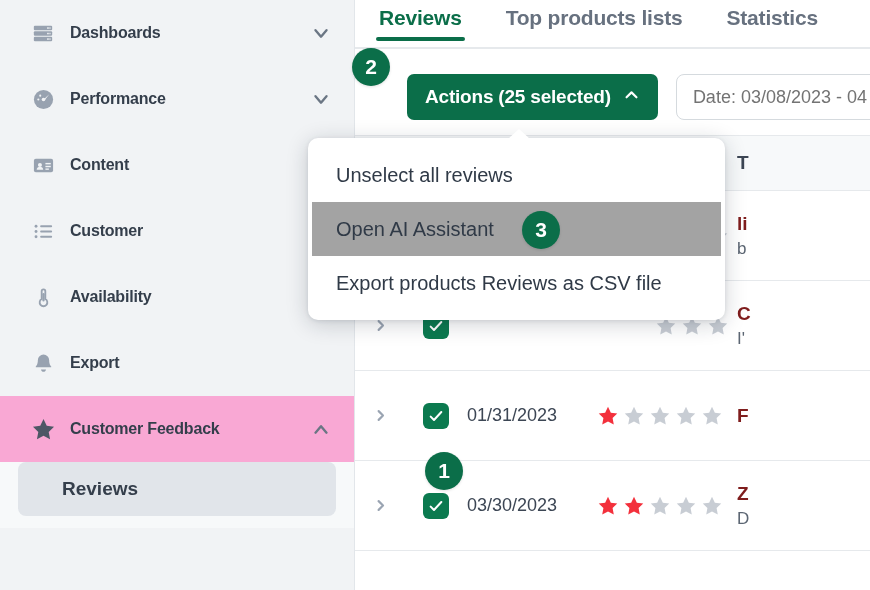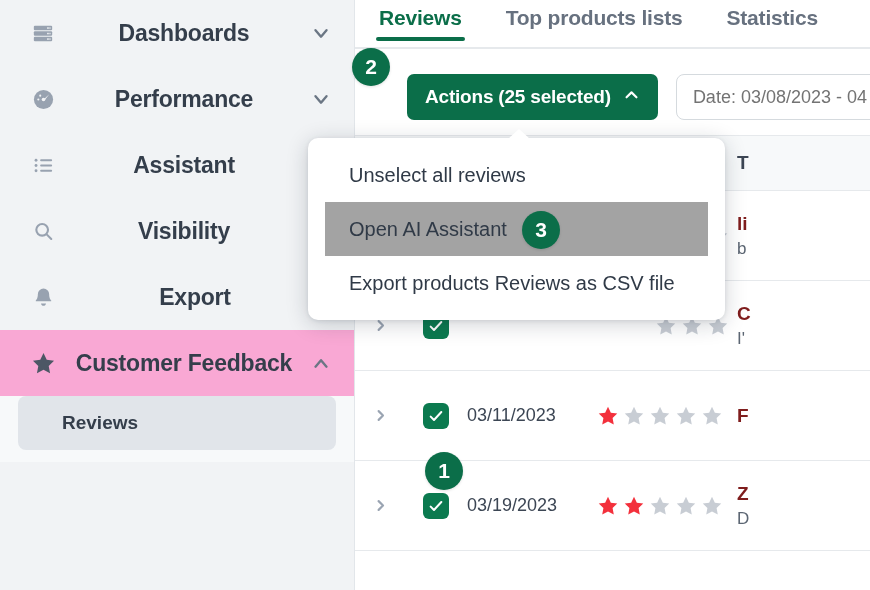--- a/index.html
+++ b/index.html
@@ -42,27 +42,27 @@
     width: 30px;
     flex: 0 0 30px;
     display: flex;
     align-items: center;
     justify-content: center;
     color: #98a2b0;
   }
   .nav-icon svg { display: block; }
 
   .nav-label {
+    margin-left: 12px;
     flex: 1 1 auto;
-    font-size: 23px;
+    font-size: 16px;
     font-weight: bold;
     color: #343e4b;
     letter-spacing: -0.2px;
     white-space: nowrap;
-    text-align: center;
   }
 
   .nav-chev {
     flex: 0 0 auto;
     color: #6b7684;
     display: flex;
     align-items: center;
   }
 
   .nav-item.section-open {
@@ -231,21 +231,21 @@
   .rv-sub   { font-size: 17px; color: #5c6673; white-space: nowrap; margin-top: 4px; }
 
   
   #dropdown {
     position: absolute;
     left: 308px; top: 138px;
     width: 417px;
     background: #ffffff;
     border-radius: 10px;
     box-shadow: 0 4px 22px rgba(20,30,45,0.20), 0 1px 4px rgba(20,30,45,0.10);
-    padding: 10px 17px;
+    padding: 10px 4px;
     z-index: 40;
   }
   #dropdown::before {
     content: "";
     position: absolute;
     left: 200px; top: -9px;
     width: 0; height: 0;
     border-left: 11px solid transparent;
     border-right: 11px solid transparent;
     border-bottom: 10px solid #ffffff;
@@ -322,55 +322,73 @@
         </svg>
       </span>
       <span class="nav-label">Performance</span>
       <span class="nav-chev">
         <svg width="22" height="22" viewBox="0 0 24 24" fill="none" stroke="currentColor" stroke-width="2.6" stroke-linecap="round" stroke-linejoin="round">
             <polyline points="6,9 12,16 18,9"></polyline>
           </svg>
       </span>
     </div>
 
+    <div class="nav-item">
+      <span class="nav-icon">
+        <svg width="23" height="23" viewBox="0 0 24 24" fill="currentColor">
+          <rect x="2" y="5" width="20" height="14" rx="2"></rect>
+          <circle cx="8.3" cy="11.4" r="2.1" fill="#f1f3f5"></circle>
+          <path d="M4.9 16.4c0-1.9 1.5-3 3.4-3s3.4 1.1 3.4 3z" fill="#f1f3f5"></path>
+          <rect x="14" y="9.3" width="5.6" height="1.5" fill="#f1f3f5"></rect>
+          <rect x="14" y="12.3" width="5.6" height="1.5" fill="#f1f3f5"></rect>
+          <rect x="14" y="15.1" width="3.6" height="1.4" fill="#f1f3f5"></rect>
+        </svg>
+      </span>
+      <span class="nav-label">Content</span>
+      <span class="nav-chev">
+        <svg width="22" height="22" viewBox="0 0 24 24" fill="none" stroke="currentColor" stroke-width="2.6" stroke-linecap="round" stroke-linejoin="round">
+            <polyline points="6,9 12,16 18,9"></polyline>
+          </svg>
+      </span>
+    </div>
 
     <div class="nav-item">
       <span class="nav-icon">
         <svg width="23" height="23" viewBox="0 0 24 24" fill="currentColor">
           <circle cx="4.2" cy="6.5" r="1.5"></circle>
             <rect x="8.5" y="5.4" width="12.5" height="2.2" rx="1"></rect>
           <circle cx="4.2" cy="12" r="1.5"></circle>
             <rect x="8.5" y="10.9" width="12.5" height="2.2" rx="1"></rect>
           <circle cx="4.2" cy="17.5" r="1.5"></circle>
             <rect x="8.5" y="16.4" width="12.5" height="2.2" rx="1"></rect>
         </svg>
       </span>
-      <span class="nav-label">Assistant</span>
+      <span class="nav-label">Customer</span>
       <span class="nav-chev">
         <svg width="22" height="22" viewBox="0 0 24 24" fill="none" stroke="currentColor" stroke-width="2.6" stroke-linecap="round" stroke-linejoin="round">
             <polyline points="6,9 12,16 18,9"></polyline>
           </svg>
       </span>
     </div>
 
-
     <div class="nav-item">
       <span class="nav-icon">
-        <svg width="23" height="23" viewBox="0 0 24 24" fill="none" stroke="currentColor" stroke-width="2.2" stroke-linecap="round">
-          <circle cx="10.6" cy="10.2" r="6.1"></circle>
-            <line x1="15.3" y1="15" x2="20.1" y2="19.8"></line>
+        <svg width="23" height="23" viewBox="0 0 24 24" fill="none" stroke="currentColor" stroke-width="1.9">
+          <path d="M10.1 13.6V5.4a1.9 1.9 0 0 1 3.8 0v8.2a4 4 0 1 1-3.8 0z"></path>
+          <path d="M12 8.6v6.4" stroke-linecap="round" stroke-width="2.4"></path>
         </svg>
       </span>
-      <span class="nav-label">Visibility</span>
+      <span class="nav-label">Availability</span>
       <span class="nav-chev">
         <svg width="22" height="22" viewBox="0 0 24 24" fill="none" stroke="currentColor" stroke-width="2.6" stroke-linecap="round" stroke-linejoin="round">
             <polyline points="6,9 12,16 18,9"></polyline>
           </svg>
       </span>
     </div>
+
 
     <div class="nav-item">
       <span class="nav-icon">
         <svg width="23" height="23" viewBox="0 0 24 24" fill="currentColor">
           <path d="M12 2.6a5.9 5.9 0 0 0-5.9 5.9c0 4.3-1.5 5.8-2.1 6.5-.3.3-.1.9.4.9h15.2c.5 0 .7-.6.4-.9-.6-.7-2.1-2.2-2.1-6.5A5.9 5.9 0 0 0 12 2.6z"></path>
           <path d="M9.4 18.3h5.2c-.2 1.4-1.3 2.4-2.6 2.4s-2.4-1-2.6-2.4z"></path>
         </svg>
       </span>
       <span class="nav-label">Export</span>
       <span class="nav-chev"></span>
@@ -515,21 +533,21 @@
               <polyline points="9,5 16,12 9,19"></polyline>
             </svg>
         </div>
         <div class="c-check">
           <span class="chk">
             <svg width="16" height="16" viewBox="0 0 24 24" fill="none" stroke="#fff" stroke-width="3" stroke-linecap="round" stroke-linejoin="round">
                 <polyline points="4,13 9,18 20,6"></polyline>
               </svg>
           </span>
         </div>
-        <div class="c-date">03/11/2023</div>
+        <div class="c-date">01/31/2023</div>
         <div class="c-rating">
           <svg class="star s-red" viewBox="0 0 24 24">
               <path d="M12 1.9l3.1 6.6 7 .9-5.1 4.9 1.3 7.1L12 18l-6.3 3.4 1.3-7.1L1.9 9.4l7-.9z"></path>
             </svg>
           <svg class="star s-grey" viewBox="0 0 24 24">
               <path d="M12 1.9l3.1 6.6 7 .9-5.1 4.9 1.3 7.1L12 18l-6.3 3.4 1.3-7.1L1.9 9.4l7-.9z"></path>
             </svg>
           <svg class="star s-grey" viewBox="0 0 24 24">
               <path d="M12 1.9l3.1 6.6 7 .9-5.1 4.9 1.3 7.1L12 18l-6.3 3.4 1.3-7.1L1.9 9.4l7-.9z"></path>
             </svg>
@@ -551,21 +569,21 @@
               <polyline points="9,5 16,12 9,19"></polyline>
             </svg>
         </div>
         <div class="c-check">
           <span class="chk">
             <svg width="16" height="16" viewBox="0 0 24 24" fill="none" stroke="#fff" stroke-width="3" stroke-linecap="round" stroke-linejoin="round">
                 <polyline points="4,13 9,18 20,6"></polyline>
               </svg>
           </span>
         </div>
-        <div class="c-date">03/19/2023</div>
+        <div class="c-date">03/30/2023</div>
         <div class="c-rating">
           <svg class="star s-red" viewBox="0 0 24 24">
               <path d="M12 1.9l3.1 6.6 7 .9-5.1 4.9 1.3 7.1L12 18l-6.3 3.4 1.3-7.1L1.9 9.4l7-.9z"></path>
             </svg>
           <svg class="star s-red" viewBox="0 0 24 24">
               <path d="M12 1.9l3.1 6.6 7 .9-5.1 4.9 1.3 7.1L12 18l-6.3 3.4 1.3-7.1L1.9 9.4l7-.9z"></path>
             </svg>
           <svg class="star s-grey" viewBox="0 0 24 24">
               <path d="M12 1.9l3.1 6.6 7 .9-5.1 4.9 1.3 7.1L12 18l-6.3 3.4 1.3-7.1L1.9 9.4l7-.9z"></path>
             </svg>

